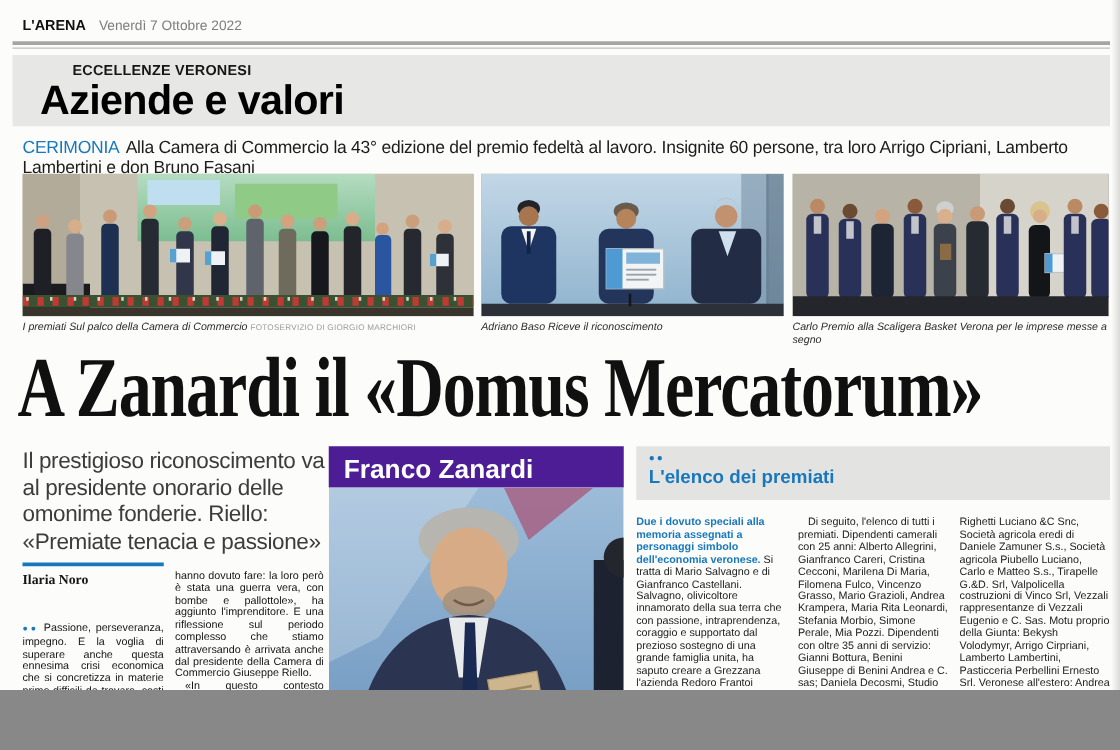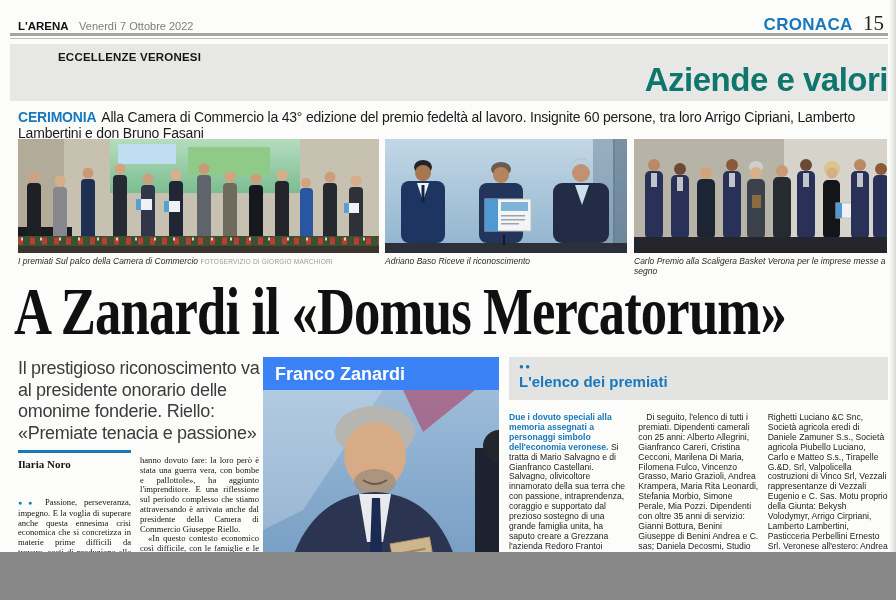--- a/index.html
+++ b/index.html
@@ -10,53 +10,53 @@
   .masthead { position:absolute; top:11px; left:18px; right:12px; display:flex; justify-content:space-between; align-items:baseline; }
   .paper-name { font-weight:bold; font-size:11.5px; color:#111; }
   .edition-date { font-size:11px; color:#7d7d7d; margin-left:6px; }
   .section-name { color:#1878bd; font-weight:bold; font-size:17px; letter-spacing:.3px; }
   .page-number { font-family:"Liberation Serif", serif; font-size:21px; color:#222; margin-left:6px; }
   .double-rule { position:absolute; top:33px; left:10px; right:8px; height:6px; border-top:3px solid #a5a5a3; border-bottom:1px solid #bdbdbb; }
 
   
   .banner { position:absolute; top:44px; left:10px; right:8px; height:57px; background:#e7e8e5; padding:7px 0 0 22px; }
   .kicker { font-size:11.5px; font-weight:bold; color:#161616; letter-spacing:.2px;padding-left:26px; }
-  .banner-title { font-size:33px; font-weight:bold; color:#0f766e; letter-spacing:-.5px; margin-top:0px; line-height:1.05;text-align:right; }
+  .banner-title { font-size:33px; font-weight:bold; color:#000000; letter-spacing:-.5px; margin-top:0px; line-height:1.05; }
 
   
   .standfirst { position:absolute; top:109px; left:18px; right:12px; font-size:14px; color:#1c1c1c; letter-spacing:-.2px; }
-  .standfirst .label { color:#1878bd; font-weight:bold; margin-right:5px; }
+  .standfirst .label { color:#1878bd; font-weight:normal; margin-right:5px; }
 
   
   figure { position:absolute; top:139px; }
   .photo { height:114px; overflow:hidden; background:#b8b3a7; }
   figcaption { margin-top:3px; font-size:8.5px; color:#2a2a2a; font-style:italic; line-height:1.2; }
   figcaption .cap-bold { font-weight:normal;margin-top:40px; }
   figcaption .credit { font-style:normal; font-size:6.5px; color:#9a9a98; letter-spacing:.2px; }
   #fig1 { left:18px; width:361px; }
   #fig2 { left:385px; width:242px; }
   #fig3 { left:634px; width:253px; }
 
   
   .headline { position:absolute; top:277px; left:14px; font-family:"Liberation Serif", serif; font-weight:bold; font-size:62px; line-height:1; color:#101010; white-space:nowrap; letter-spacing:-1px; transform:scale(.85,1.1); transform-origin:top left; }
 
   
   .subhead { position:absolute; top:358px; left:18px; width:248px; font-size:18px; line-height:21.5px; color:#3c3c3c; letter-spacing:-.3px; }
   .byline-block { position:absolute; top:450px; left:18px; width:113px; }
   .byline-rule { height:3px; background:#1878bd; margin-bottom:5px; }
   .byline { font-family:"Liberation Serif", serif; font-weight:bold; font-size:11px; color:#161616; }
-  .bodycol { position:absolute; font-family:Liberation Serif, serif; font-size:8.6px; line-height:9.8px; text-align:justify; color:#141414; }
+  .bodycol { position:absolute; font-family:Liberation Sans, sans-serif; font-size:8.6px; line-height:9.8px; text-align:justify; color:#141414; }
   #bcol1 { top:498px; left:18px; width:113px; height:102px; overflow:hidden; }
   #bcol2 { top:456px; left:140px; width:119px; height:144px; overflow:hidden; }
   #bcol2 p + p { text-indent:8px; }
   .lead-dots { color:#1878bd; font-size:7px; letter-spacing:1px; }
 
   
   .portrait-card { position:absolute; top:357px; left:263px; width:236px; height:243px; }
-  .portrait-header { height:33px; background:#3b82f6; color:#fff; font-weight:bold; font-size:18px; padding:7px 0 0 12px; }
+  .portrait-header { height:33px; background:#4c1d95; color:#fff; font-weight:bold; font-size:21px; padding:7px 0 0 12px; }
   .portrait-photo { height:210px; overflow:hidden; }
 
   
   .elenco { position:absolute; top:357px; left:509px; width:379px; }
   .elenco-band { height:43px; background:#e3e4e2; padding:6px 0 0 10px; }
   .elenco-dots { color:#1878bd; font-size:8px; font-weight:bold; letter-spacing:1.5px; line-height:8px; }
   .elenco-title { color:#1878bd; font-weight:bold; font-size:15px; margin-top:2px; }
   .elenco-cols { display:flex; gap:9px; margin-top:13px; height:187px; overflow:hidden; }
   .ecol { width:121px; font-size:8.6px; line-height:9.9px; color:#222; }
   .ecol .lead { color:#1878bd; font-weight:bold; }
@@ -66,24 +66,20 @@
 </style>
 </head>
 <body>
 
 <div class="page">
 
   <header class="masthead">
     <div>
       <span class="paper-name">L'ARENA</span>
       <span class="edition-date">Venerdì 7 Ottobre 2022</span>
-    </div>
-    <div>
-      <span class="section-name">CRONACA</span>
-      <span class="page-number">15</span>
     </div>
   </header>
   <div class="double-rule"></div>
 
   <section class="banner">
     <div class="kicker">ECCELLENZE VERONESI</div>
     <h1 class="banner-title">Aziende e valori</h1>
   </section>
 
   <p class="standfirst">

